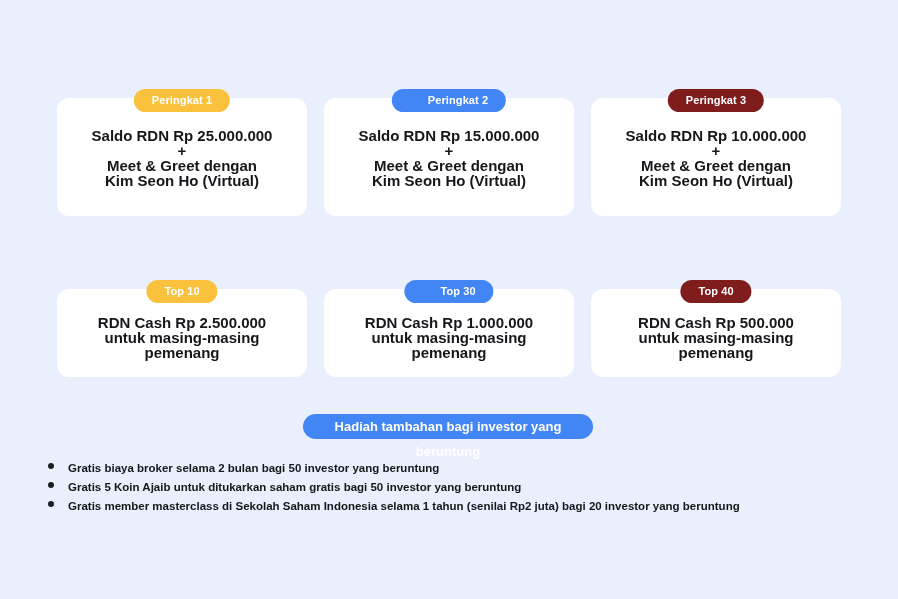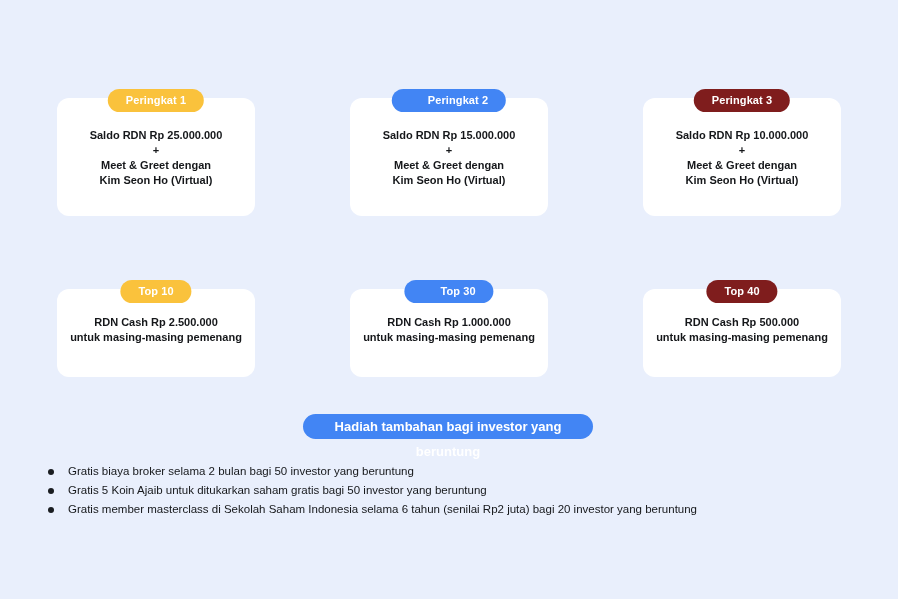--- a/index.html
+++ b/index.html
@@ -26,21 +26,21 @@
     left: 57px;
     width: 784px;
     display: flex;
     justify-content: space-between;
   }
   .card-row.row-1 { top: 98px; }
   .card-row.row-2 { top: 289px; }
 
   .card {
     position: relative;
-    width: 198px;
+    width: 250px;
     background: #ffffff;
     border-radius: 12px;
     box-sizing: border-box;
     display: flex;
     flex-direction: column;
     align-items: center;
   }
   .row-1 .card { height: 118px; }
   .row-2 .card { height: 88px; }
 
@@ -61,21 +61,21 @@
   }
   .badge.yellow { background: #fac23c; }
   .badge.blue   { background: #4285f4; padding-left: 36px; }
   .badge.grey   { background: #7f1d1d; }
 
   .card-body {
     margin: 0;
     padding: 0 10px;
     text-align: center;
     color: #15171a;
-    font-size: 11px;
+    font-size: 15px;
     font-weight: 700;
     line-height: 15px;
     white-space: pre-line;
   }
   .row-1 .card-body { margin-top: 30px; }
   .row-2 .card-body { margin-top: 26px; }
 
   
   .banner {
     position: absolute;
@@ -97,25 +97,25 @@
   .bullets {
     position: absolute;
     top: 458px;
     left: 48px;
     margin: 0;
     padding: 0;
     list-style: none;
   }
   .bullets li {
     display: flex;
-    align-items: flex-end;
+    align-items: center;
     height: 19px;
     font-size: 11.5px;
     color: #15171a;
-    font-weight: 400;
+    font-weight: 700;
     white-space: nowrap;
   }
   .bullet-dot {
     width: 6px;
     height: 6px;
     border-radius: 50%;
     background: #1a1d21;
     flex: 0 0 auto;
     margin-right: 14px;
     position: relative;
@@ -183,17 +183,17 @@
     <li>
       <span class="bullet-dot"></span>
       <span>Gratis biaya broker selama 2 bulan bagi 50 investor yang beruntung</span>
     </li>
     <li>
       <span class="bullet-dot"></span>
       <span>Gratis 5 Koin Ajaib untuk ditukarkan saham gratis bagi 50 investor yang beruntung</span>
     </li>
     <li>
       <span class="bullet-dot"></span>
-      <span>Gratis member masterclass di Sekolah Saham Indonesia selama 6 tahun (senilai Rp2 juta) bagi 20 investor yang beruntung</span>
+      <span>Gratis member masterclass di Sekolah Saham Indonesia selama 1 tahun (senilai Rp2 juta) bagi 20 investor yang beruntung</span>
     </li>
   </ul>
 
 </div>
 
 </body></html>

